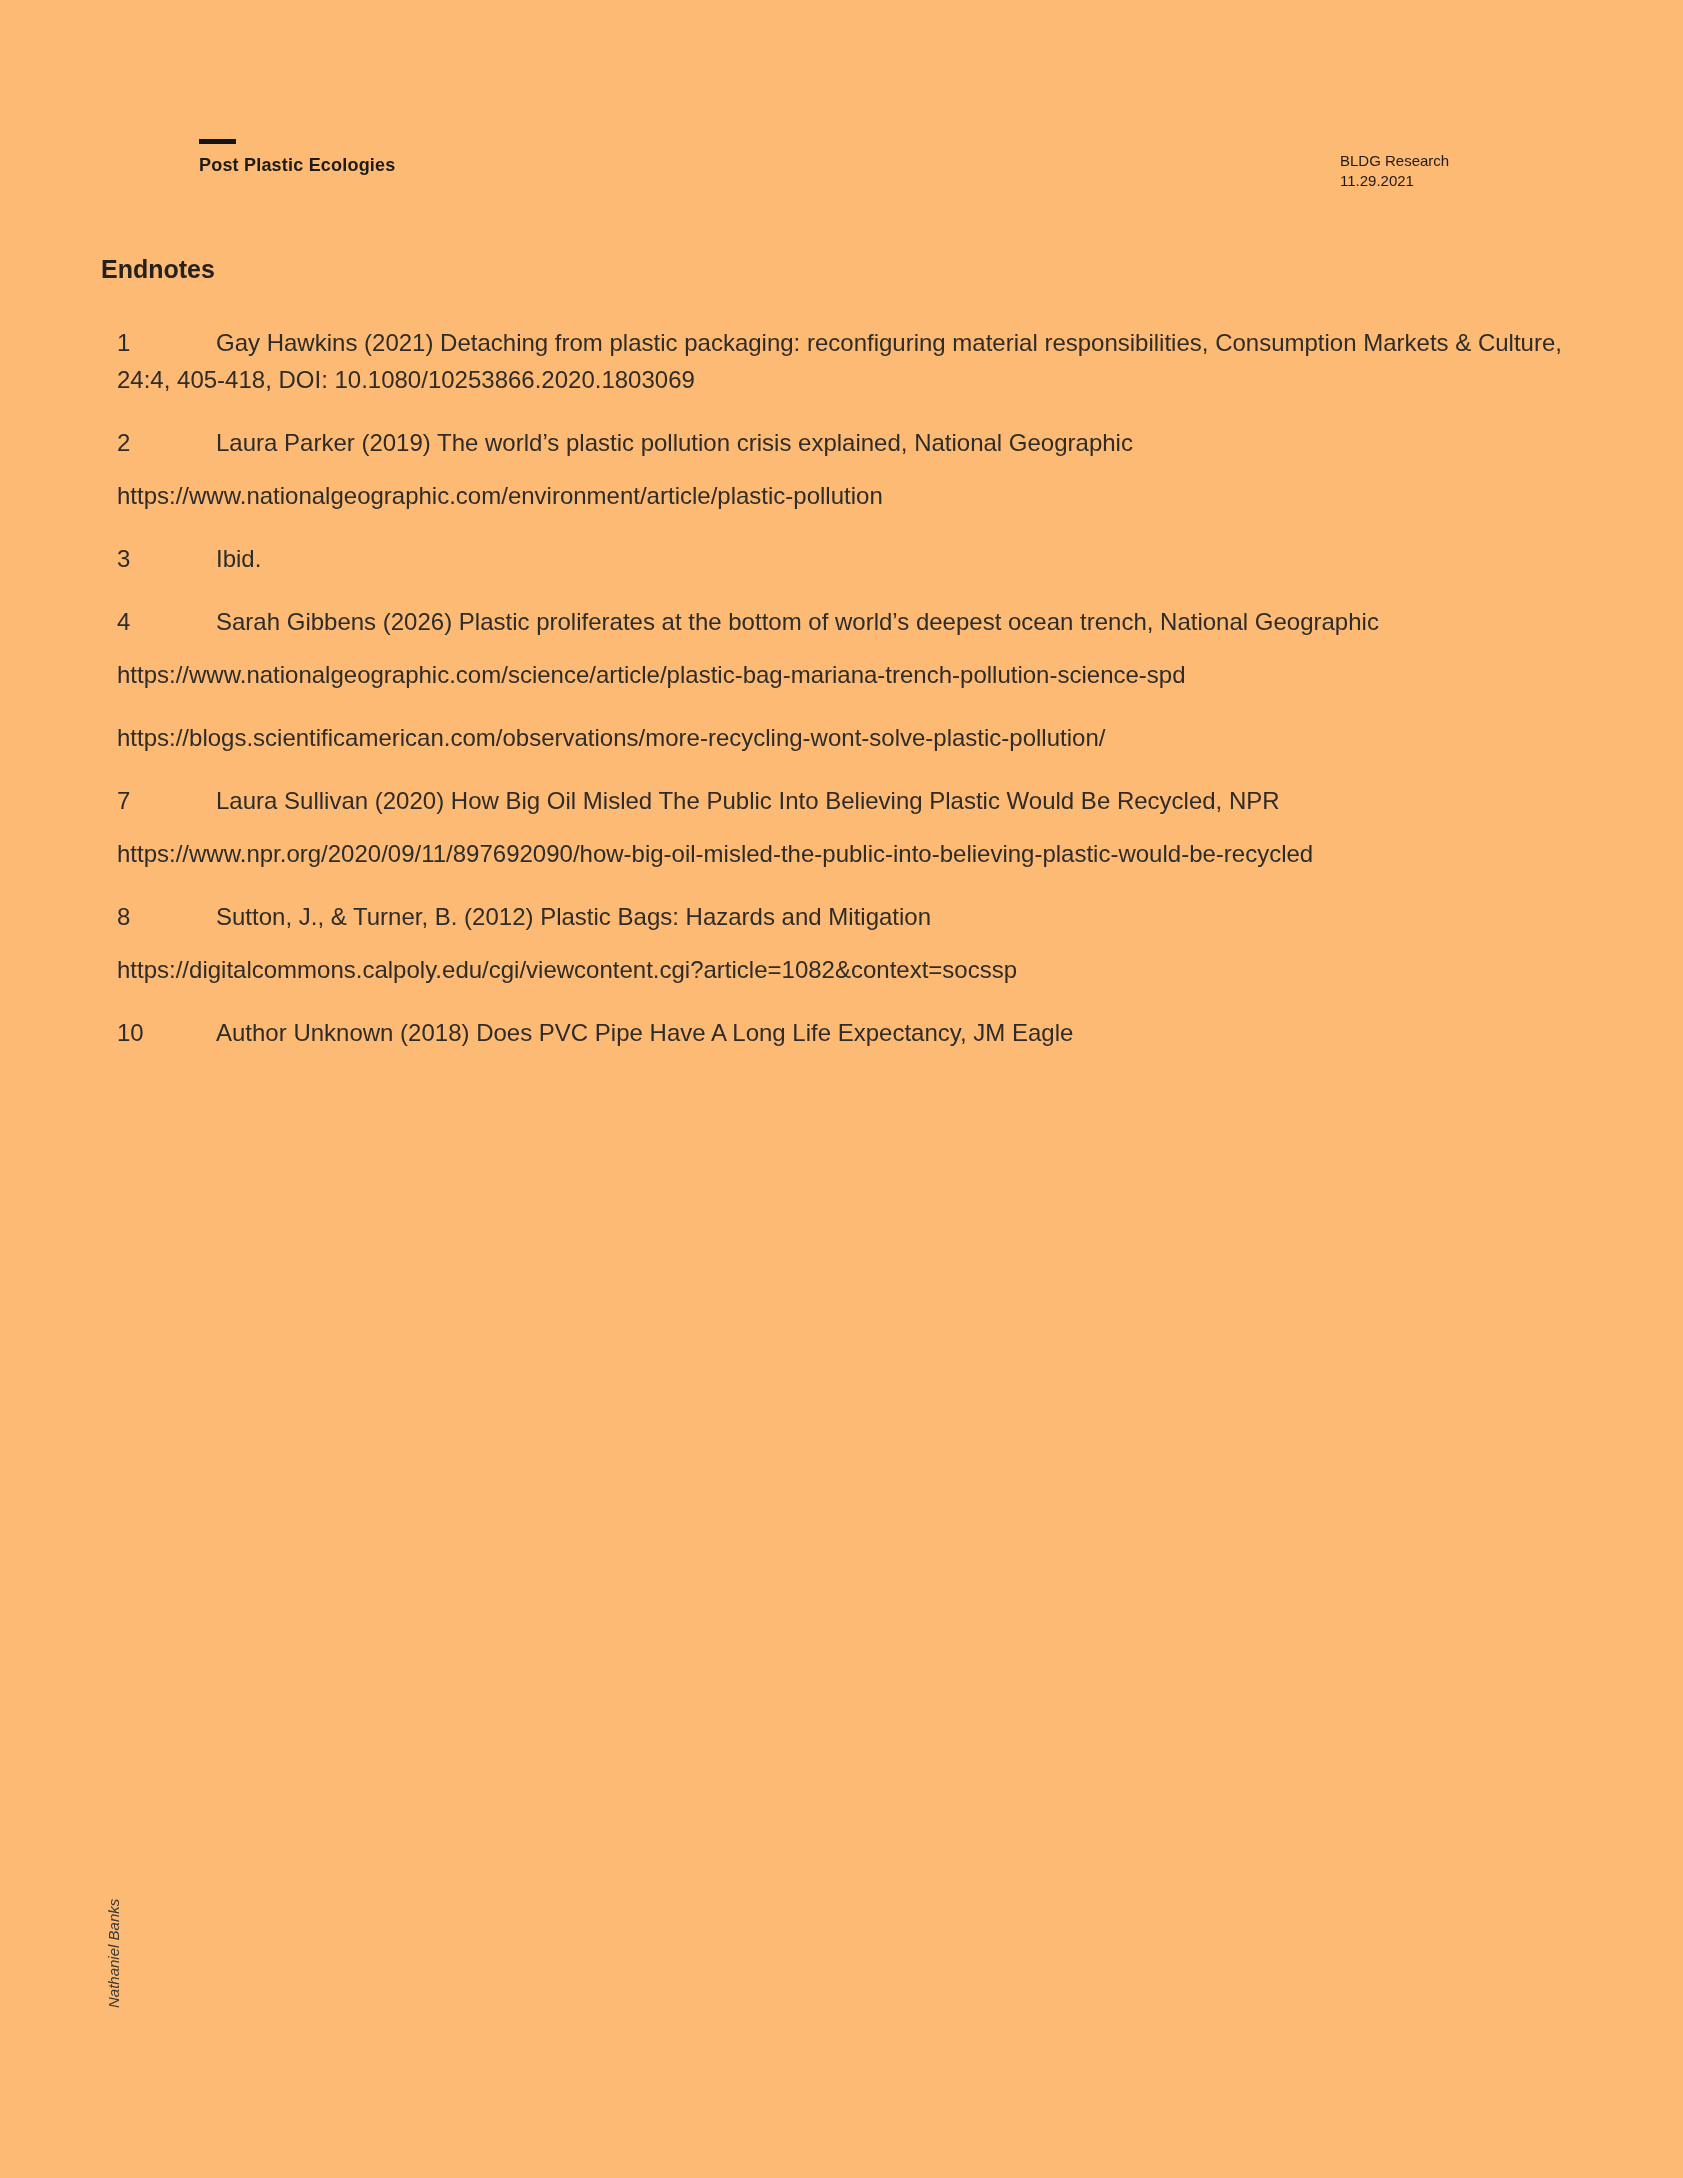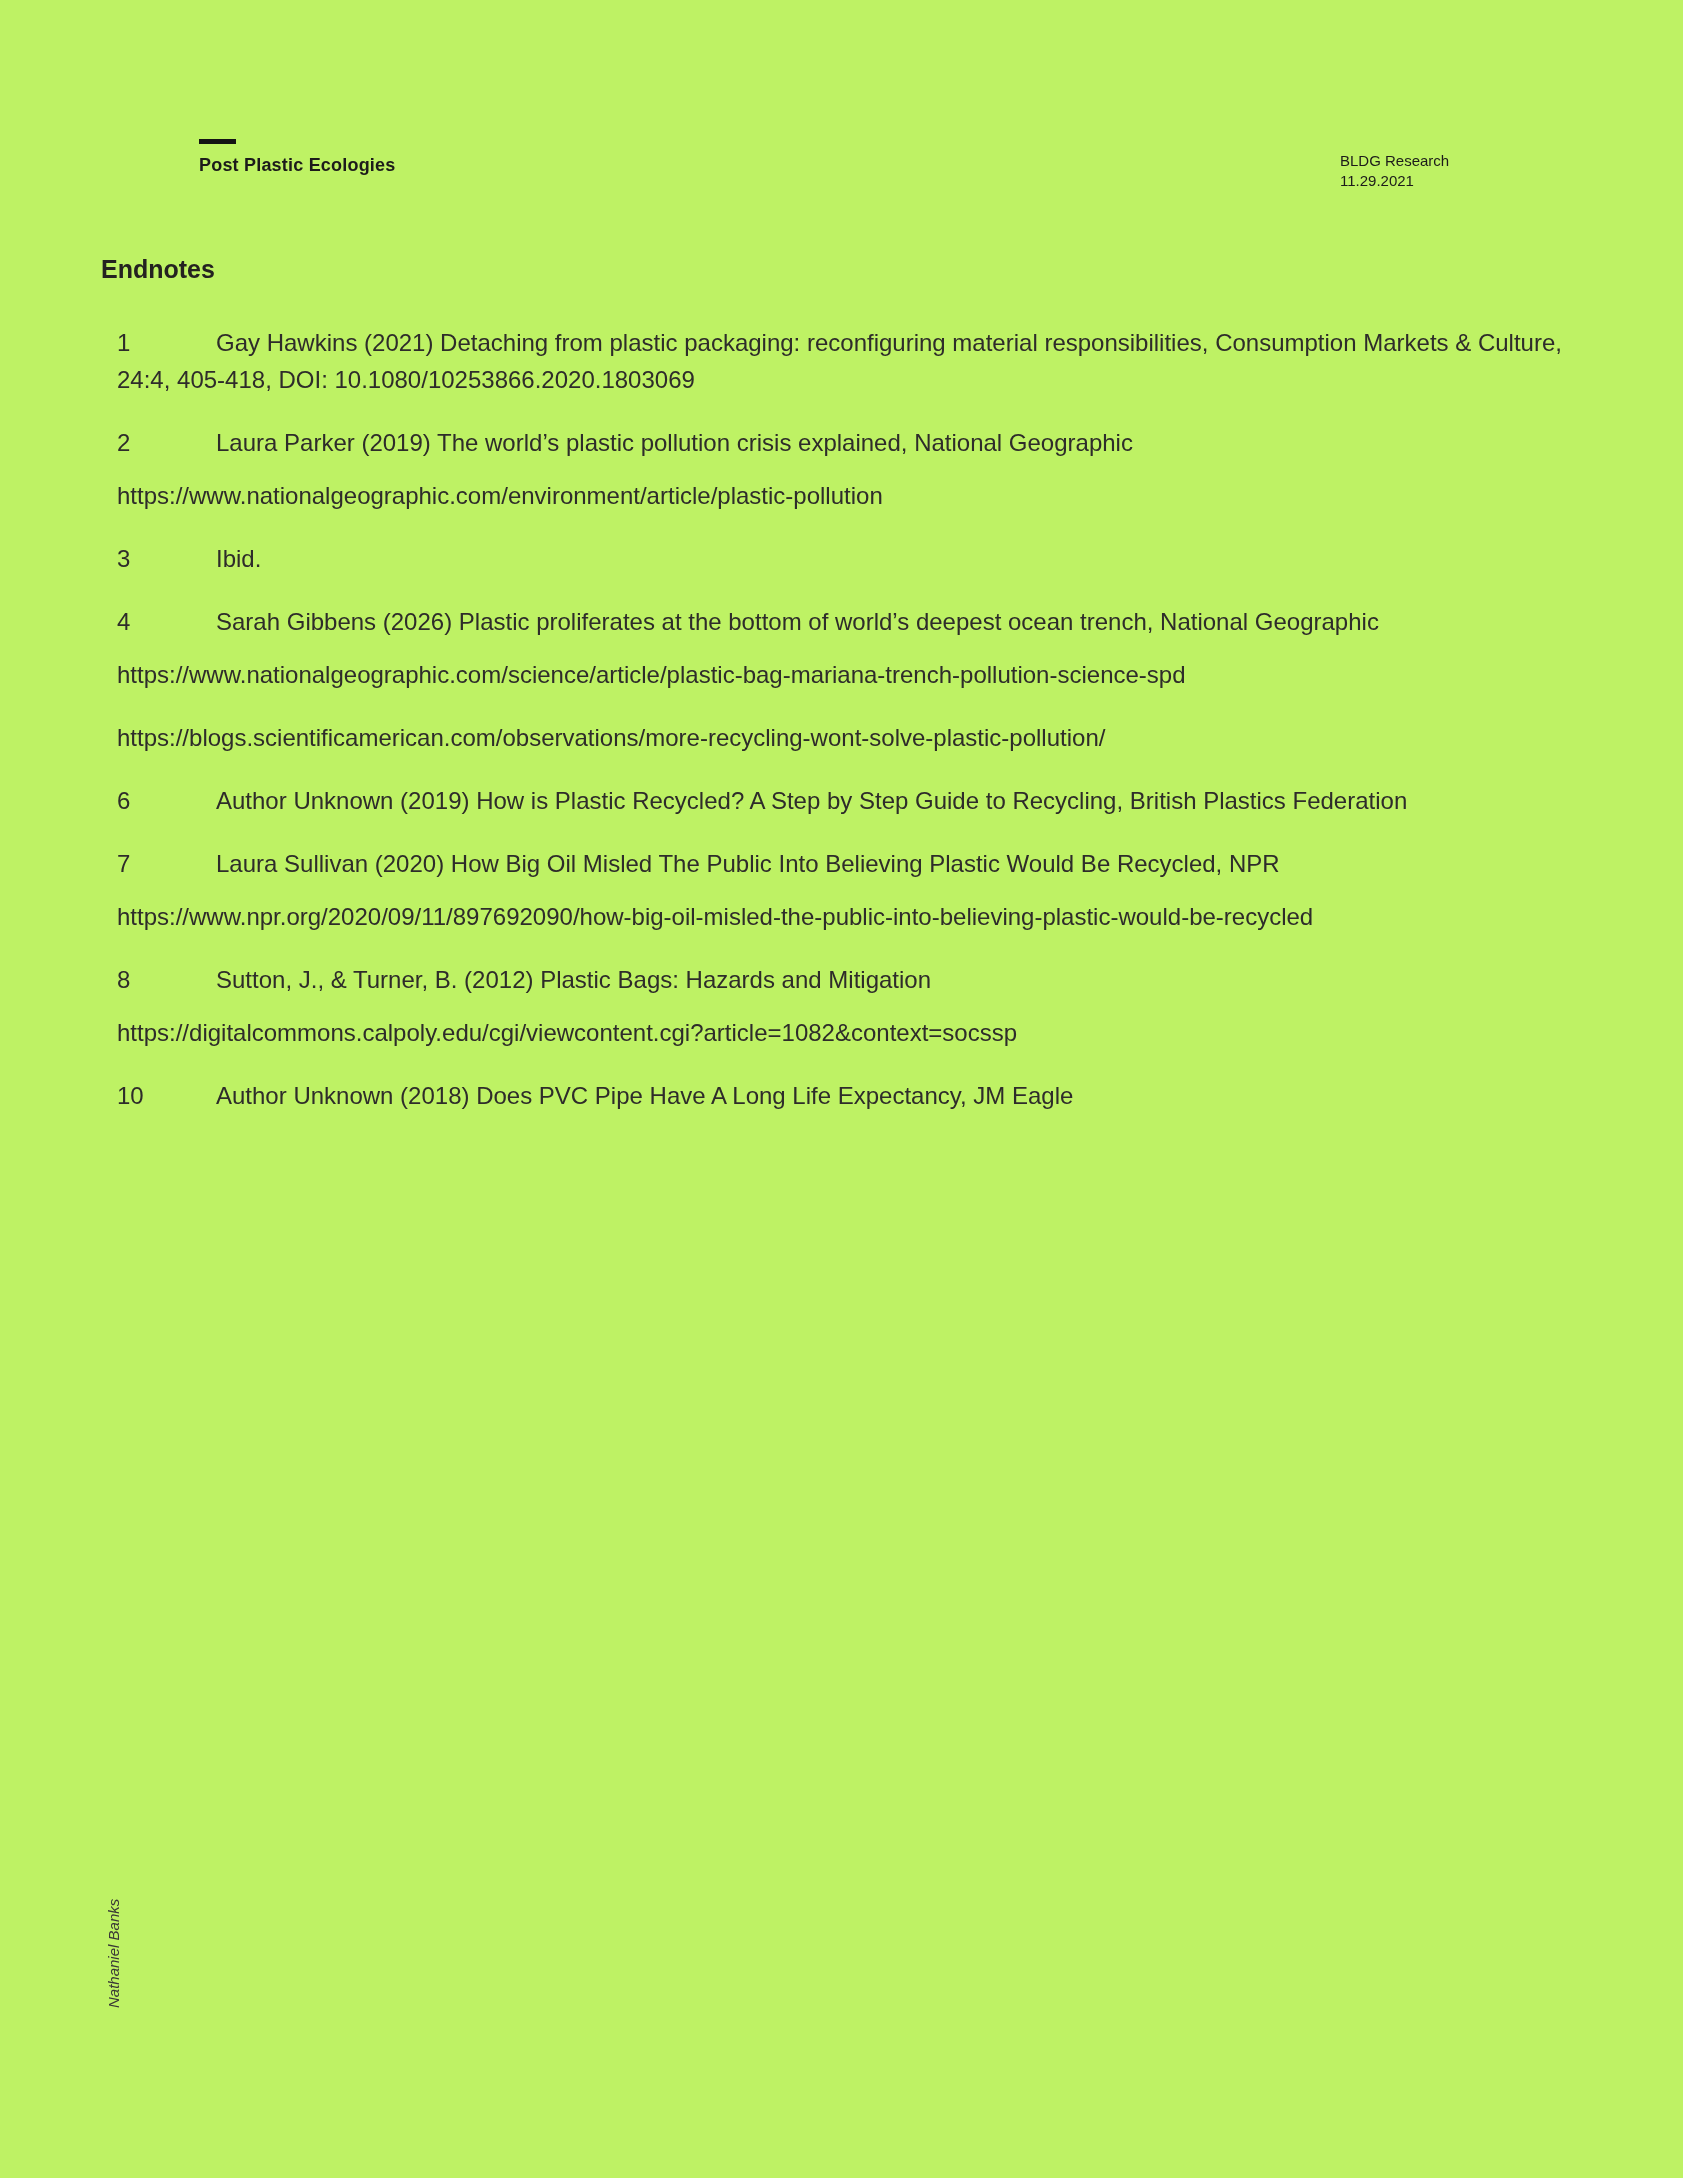--- a/index.html
+++ b/index.html
@@ -9,21 +9,21 @@
       height: 2178px;
       font-family: "Liberation Sans", sans-serif;
       color: #2e2c2a;
       position: relative;
       overflow: hidden;
     }
     .page {
       position: relative;
       width: 1683px;
       height: 2178px;
-      background: #bef264;
+      background: #fdba74;
     }
 
     
     .header-dash {
       position: absolute;
       left: 199px;
       top: 139px;
       width: 37px;
       height: 5px;
       background: #141414;
@@ -125,21 +125,20 @@
       <li class="note">
         <p><span class="num">4</span><span>Sarah Gibbens (2026) Plastic proliferates at the bottom of world’s deepest ocean trench, National Geographic</span></p>
         <p class="url-line">https://www.nationalgeographic.com/science/article/plastic-bag-mariana-trench-pollution-science-spd</p>
       </li>
 
       <li class="note">
         <p class="url-line">https://blogs.scientificamerican.com/observations/more-recycling-wont-solve-plastic-pollution/</p>
       </li>
 
       <li class="note">
-        <p><span class="num">6</span><span>Author Unknown (2019) How is Plastic Recycled? A Step by Step Guide to Recycling, British Plastics Federation</span></p>
       </li>
 
       <li class="note">
         <p><span class="num">7</span><span>Laura Sullivan (2020) How Big Oil Misled The Public Into Believing Plastic Would Be Recycled, NPR</span></p>
         <p class="url-line">https://www.npr.org/2020/09/11/897692090/how-big-oil-misled-the-public-into-believing-plastic-would-be-recycled</p>
       </li>
 
       <li class="note">
         <p><span class="num">8</span><span>Sutton, J., &amp; Turner, B. (2012) Plastic Bags: Hazards and Mitigation</span></p>
         <p class="url-line">https://digitalcommons.calpoly.edu/cgi/viewcontent.cgi?article=1082&amp;context=socssp</p>

